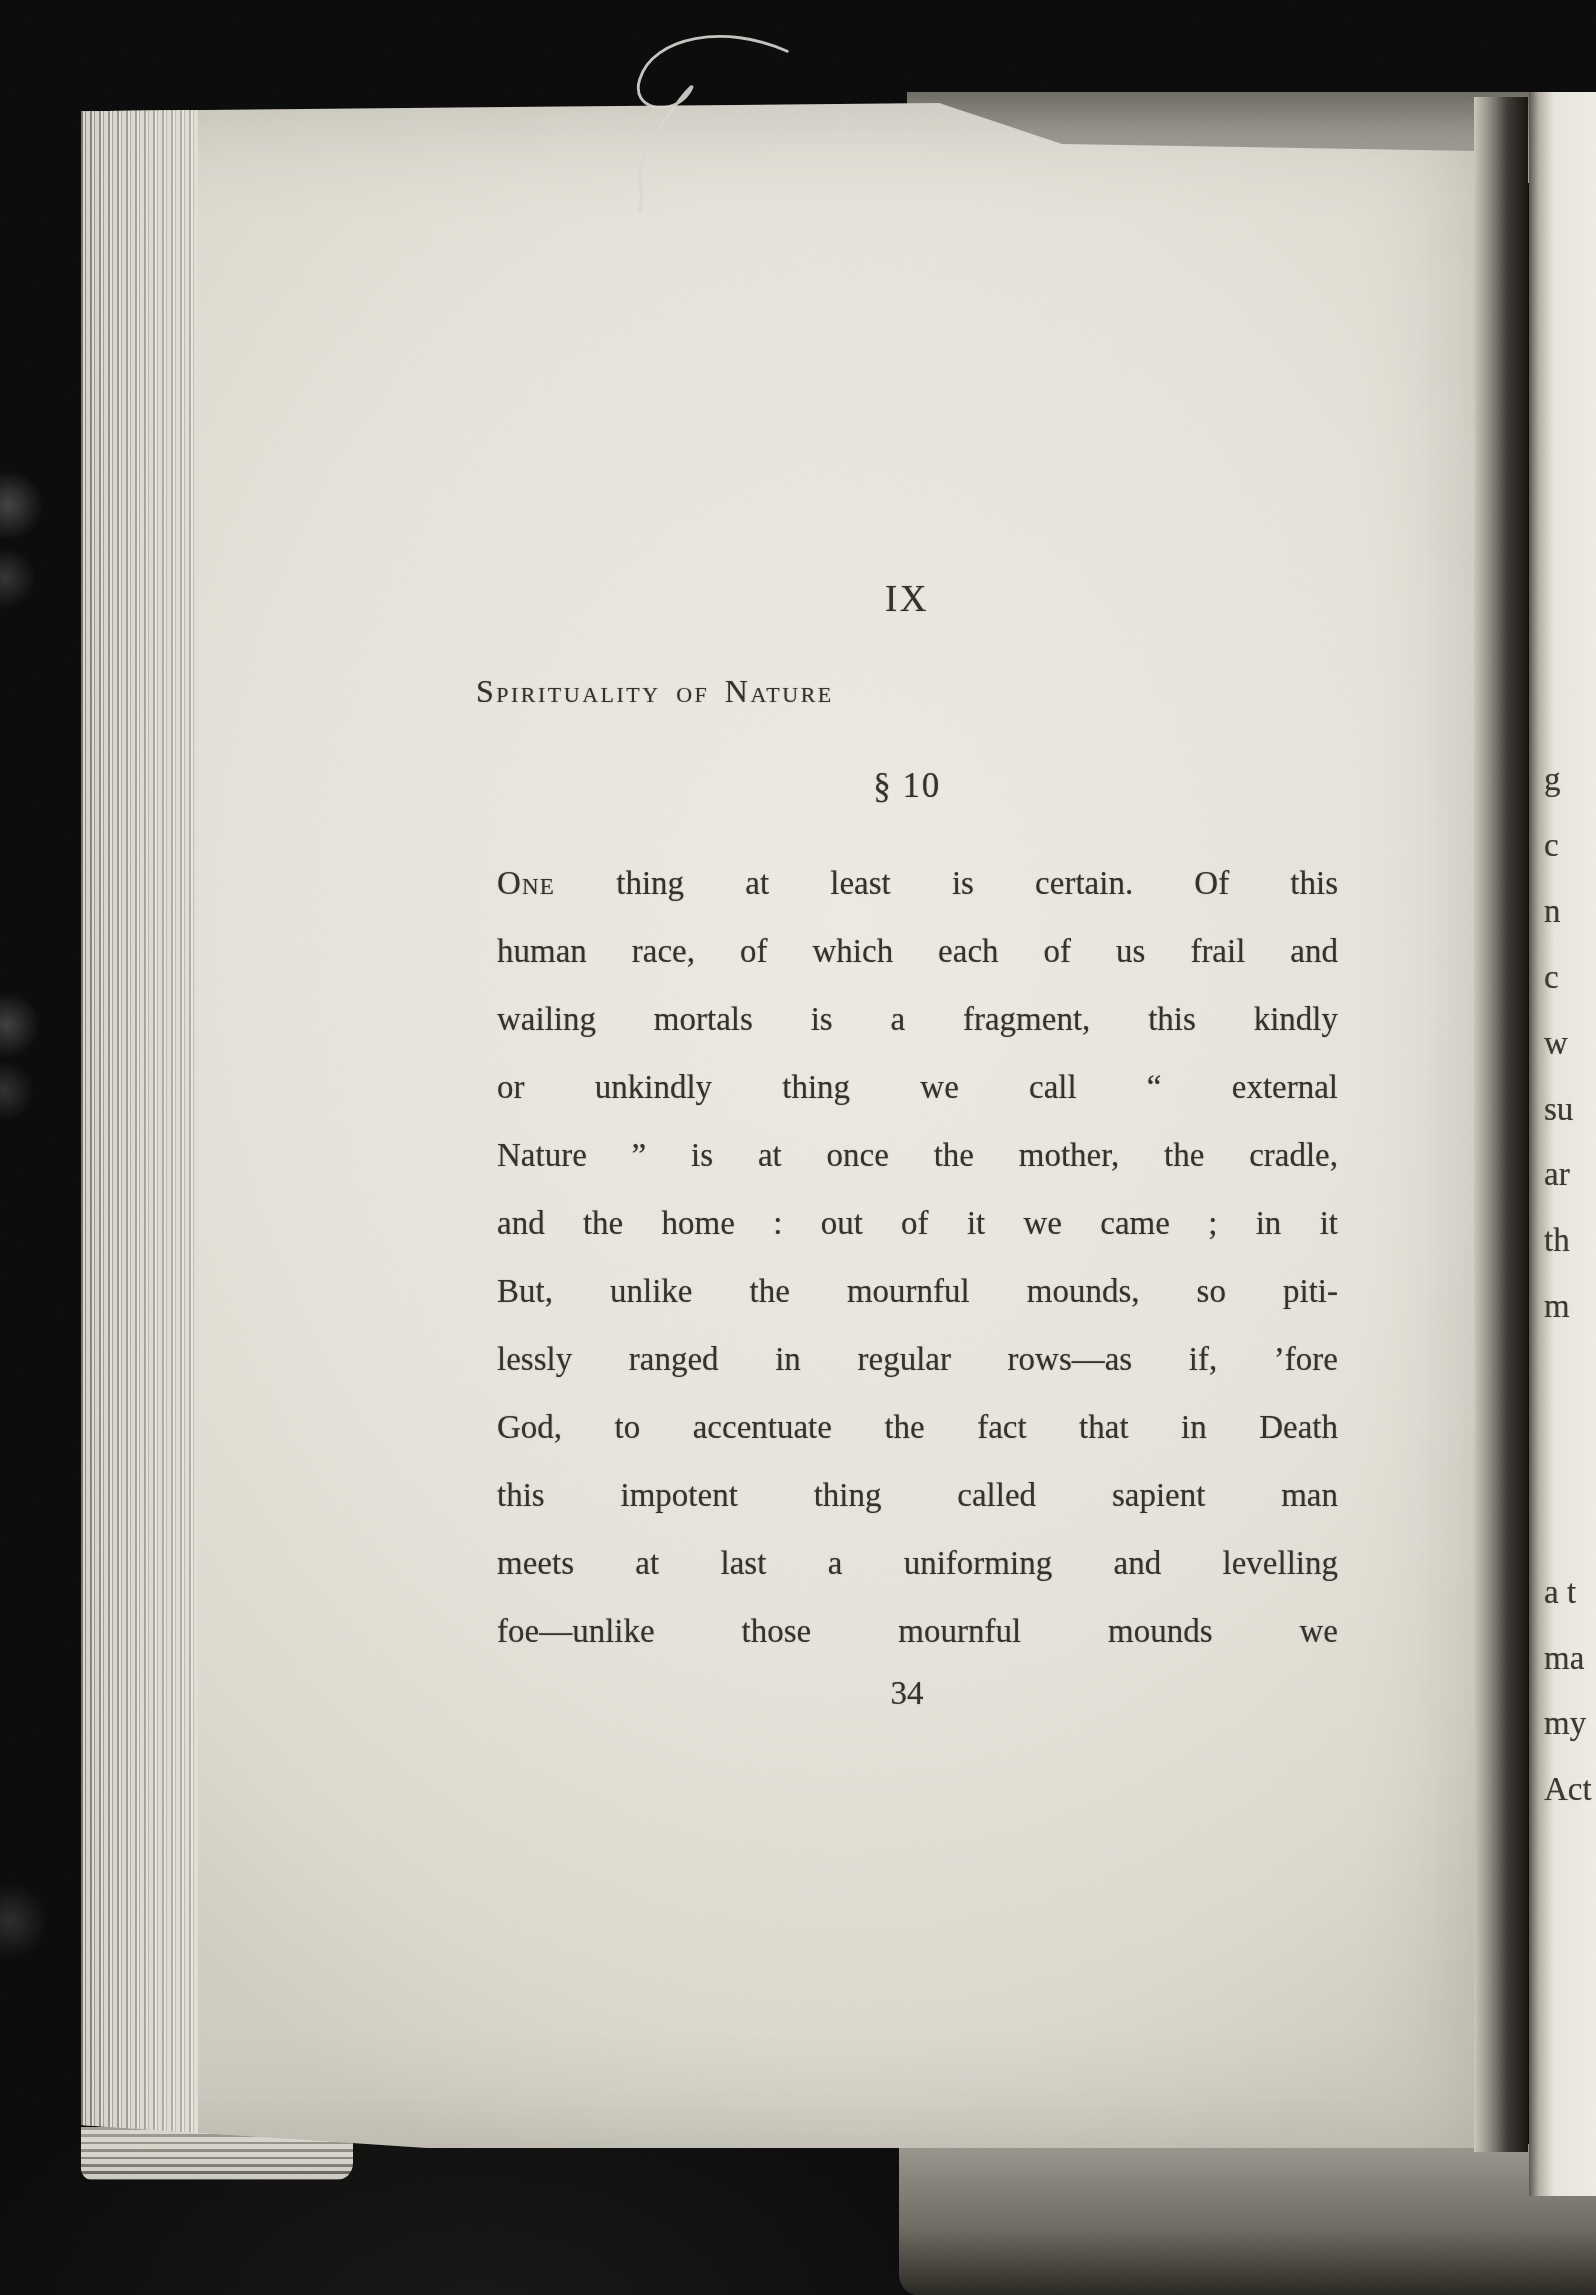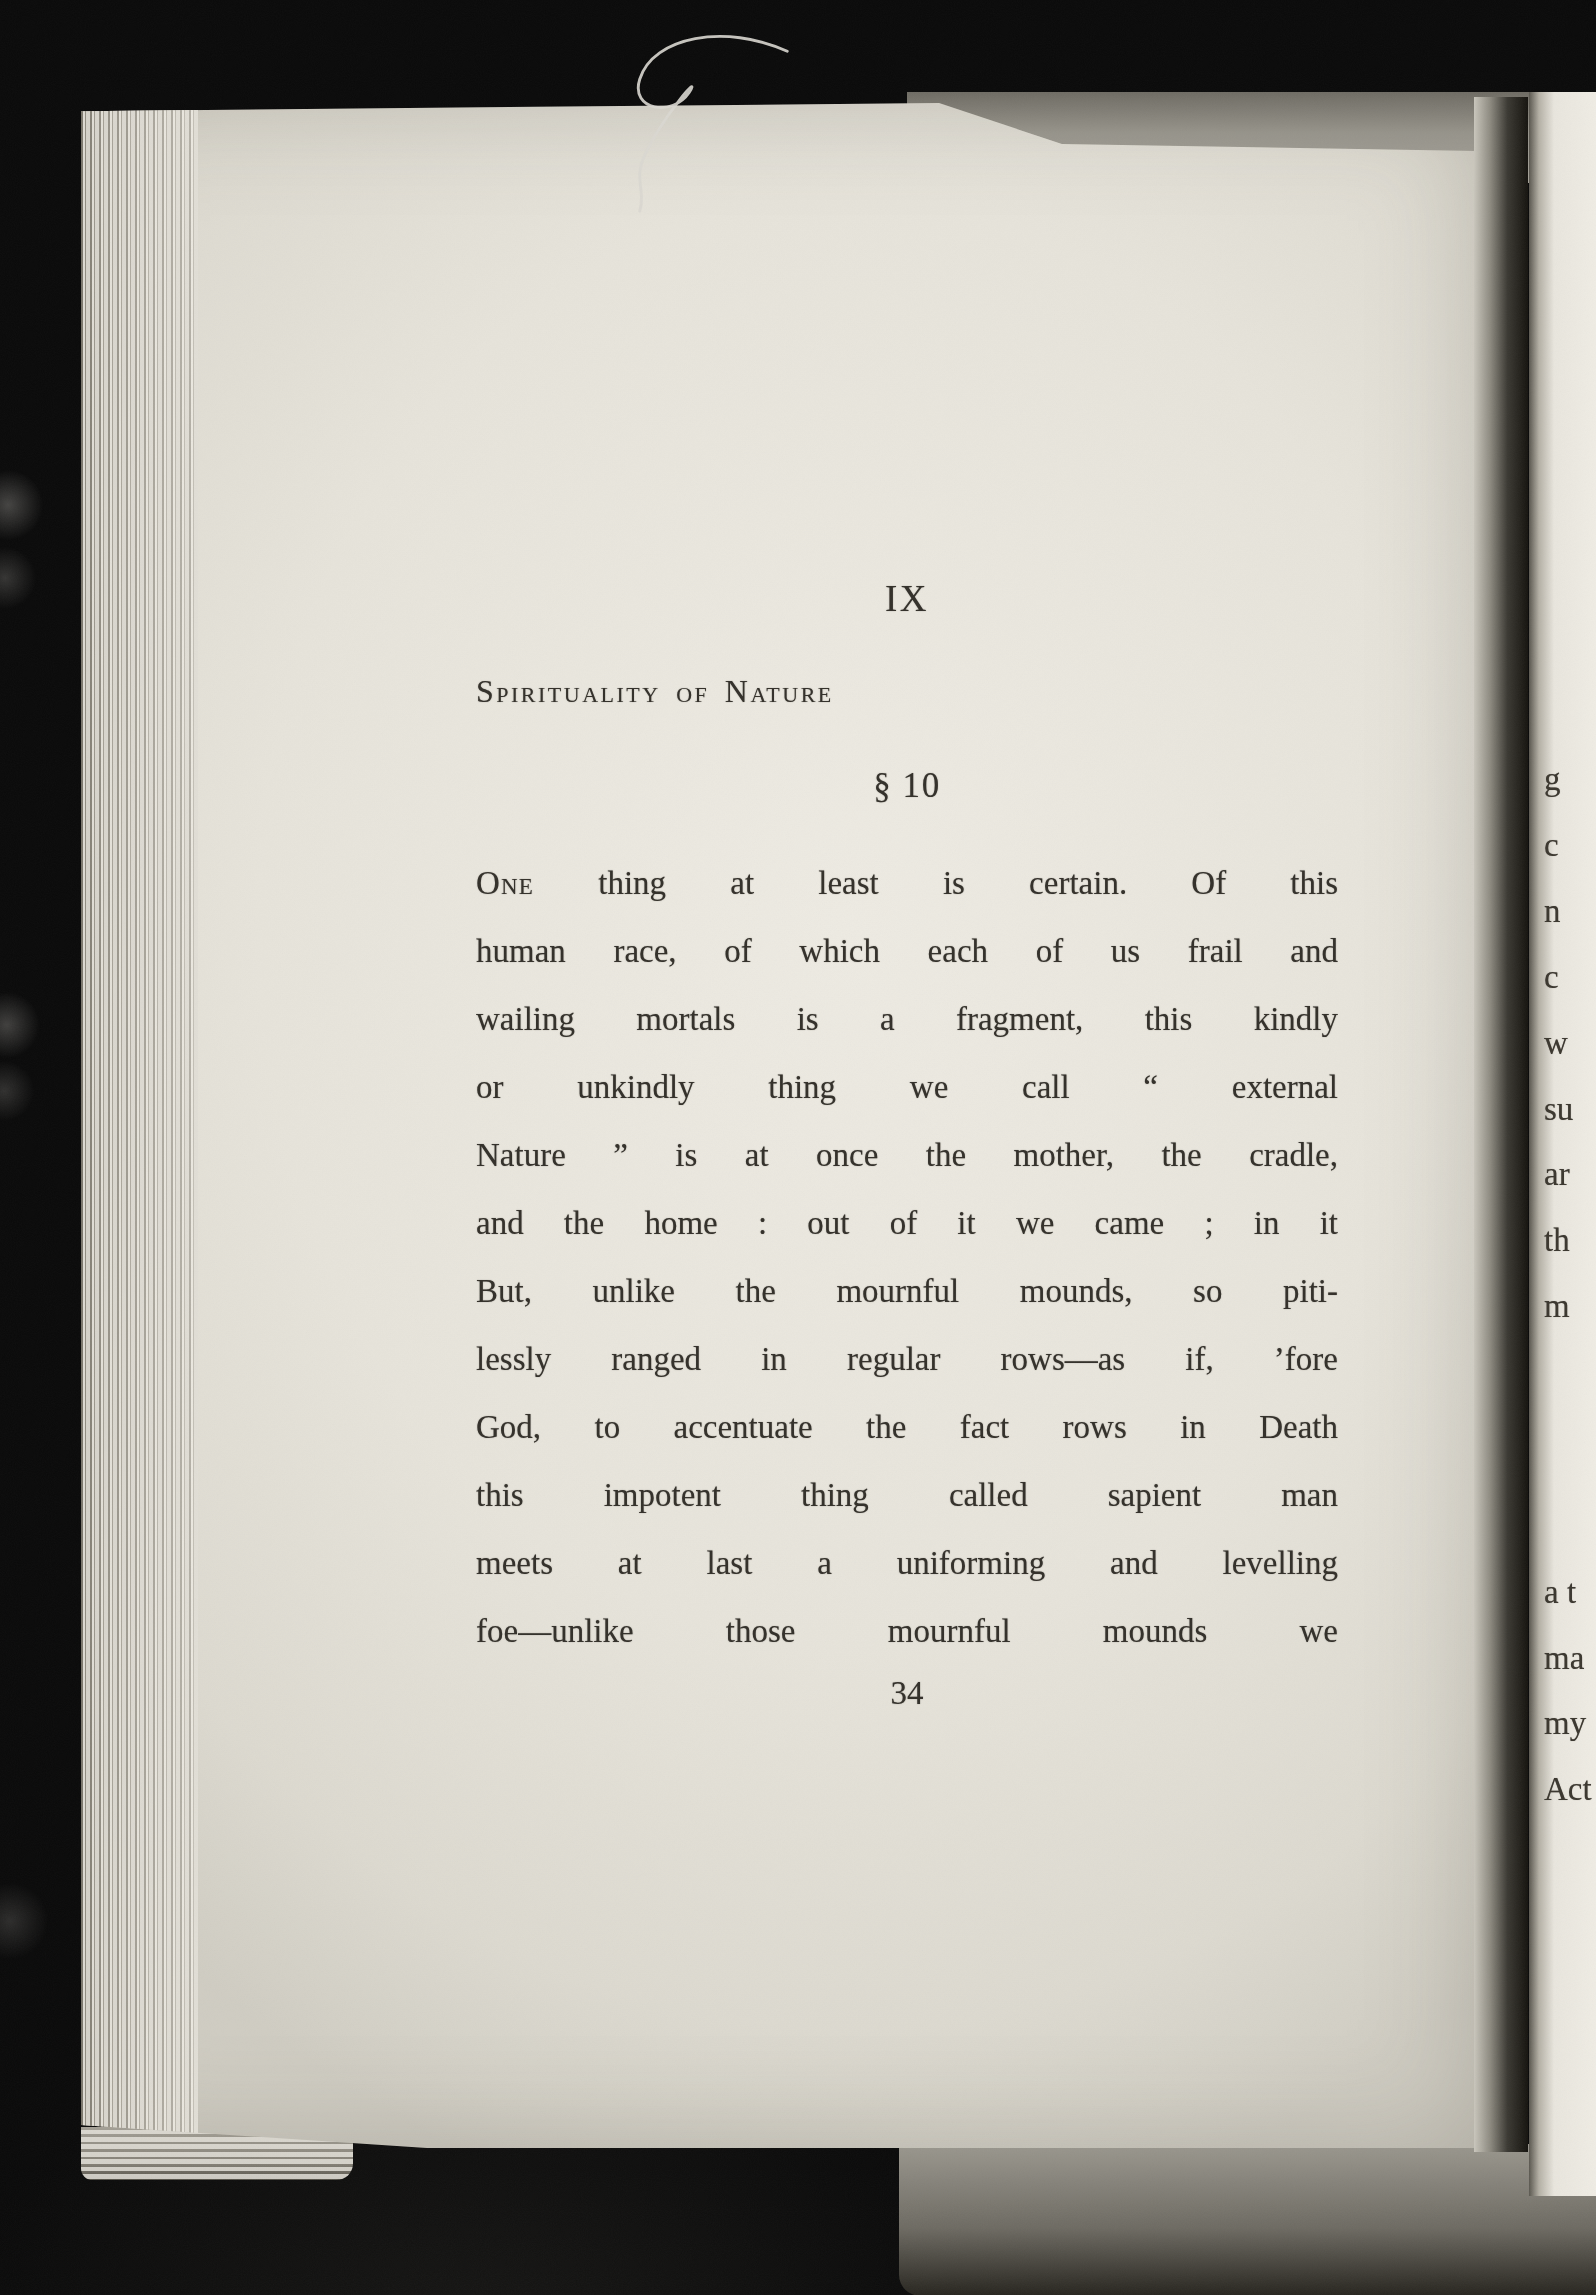--- a/index.html
+++ b/index.html
@@ -113,21 +113,21 @@
   }
   .chapter-title {
     margin: 53px 0 0 0; font-size: 32px; font-weight: normal;
     font-variant: small-caps; letter-spacing: 2.5px; word-spacing: 5px;
     text-align: left;
   }
   .section-mark {
     margin-top: 56px; font-size: 35px; text-align: center; letter-spacing: 1.6px;
   }
   .paragraph {
-    margin-top: 43px; font-size: 33px; line-height: 68px;
+    margin-top: 43px; font-size: 33px; line-height: 68px; margin-left: 21px;
   }
   .line {
     text-align: justify;
     text-align-last: justify;
     height: 68px; overflow: hidden;
   }
   .lead-word { font-variant: small-caps; letter-spacing: 1.2px; }
   .page-number { margin-top: 10px; font-size: 33px; text-align: center; }
 
   
@@ -178,21 +178,21 @@
 
     <div class="paragraph">
       <div class="line"><span class="lead-word">One</span><span> thing at least is certain.  Of this</span></div>
       <div class="line">human race, of which each of us frail and</div>
       <div class="line">wailing mortals is a fragment, this kindly</div>
       <div class="line">or unkindly thing we call “ external</div>
       <div class="line">Nature ” is at once the mother, the cradle,</div>
       <div class="line">and the home :  out of it we came ;  in it</div>
       <div class="line">But, unlike the mournful mounds, so piti-</div>
       <div class="line">lessly ranged in regular rows—as if, ’fore</div>
-      <div class="line">God, to accentuate the fact rows in Death</div>
+      <div class="line">God, to accentuate the fact that in Death</div>
       <div class="line">this impotent thing called sapient man</div>
       <div class="line">meets at last a uniforming and levelling</div>
       <div class="line">foe—unlike those mournful mounds we</div>
     </div>
 
     <div class="page-number">34</div>
   </main>
 
   <svg class="thread" width="1596" height="330" viewBox="0 0 1936 400">
     <path d="M 955 62 C 880 28, 792 44, 776 96

